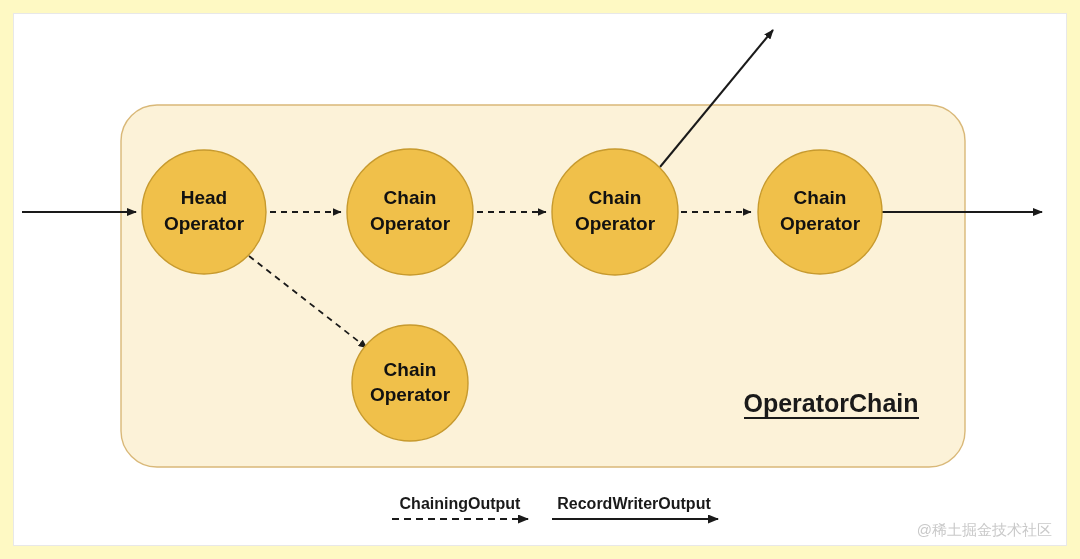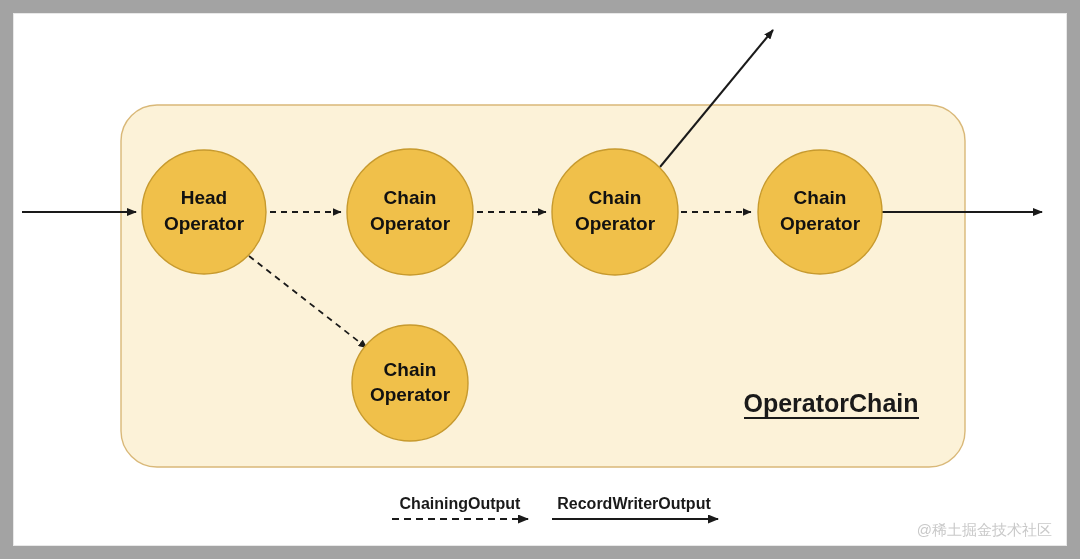--- a/index.html
+++ b/index.html
@@ -7,21 +7,21 @@
     padding: 0;
     background: #ffffff;
   }
   body {
     font-family: "Liberation Sans", sans-serif;
   }
   #page {
     position: relative;
     width: 1080px;
     height: 559px;
-    background: #a3a3a3;
+    background: #fef9c3;
     overflow: hidden;
   }
   #page-border {
     position: absolute;
     left: 13px;
     top: 13px;
     width: 1054px;
     height: 533px;
     border: 1px solid #e8e8e8;
     box-sizing: border-box;

